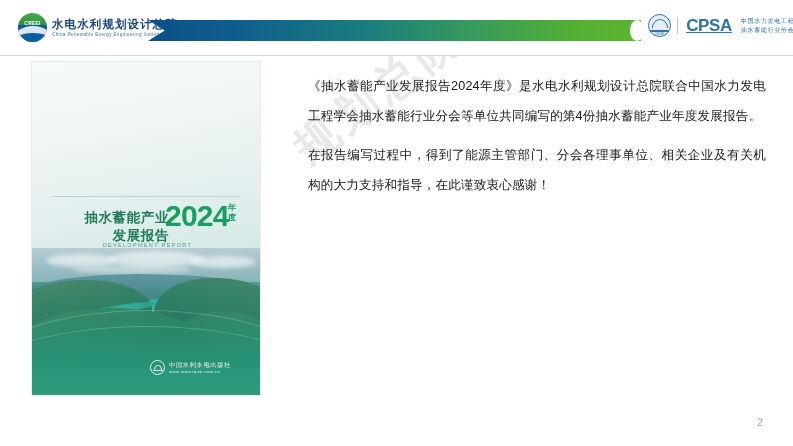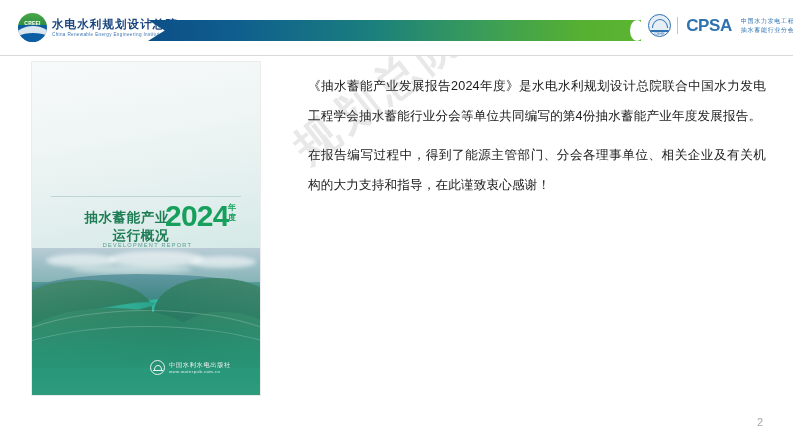--- a/index.html
+++ b/index.html
@@ -148,20 +148,21 @@
     width: 1.2px; height: 17px;
     background: #b9c6d4;
     margin: 0 3px 0 1px;
   }
   .cpsa-word {
     font-size: 17px;
     font-weight: bold;
     color: #2f72b0;
     letter-spacing: -.4px;
     line-height: 19px;
+    text-decoration: underline;
   }
   .cpsa-cn { display: flex; flex-direction: column; margin-left: 4px; }
   .cpsa-cn span {
     font-size: 6px;
     color: #2f72b0;
     letter-spacing: .7px;
     line-height: 8.6px;
     white-space: nowrap;
   }
 
@@ -459,21 +460,21 @@
     <div class="header-rule"></div>
   </div>
 
   <div class="cover">
     <div class="cover-top"></div>
 
     <div class="cover-hairline cover-rule-top"></div>
 
     <div class="cover-title">
       <div>抽水蓄能产业</div>
-      <div>运行概况</div>
+      <div>发展报告</div>
     </div>
     <div class="cover-year">2024</div>
     <div class="cover-year-suffix">
       <div>年</div>
       <div>度</div>
     </div>
 
     <div class="cover-en">
       <div>DEVELOPMENT REPORT</div>
       <div>OF PUMPED STORAGE INDUSTRY</div>

